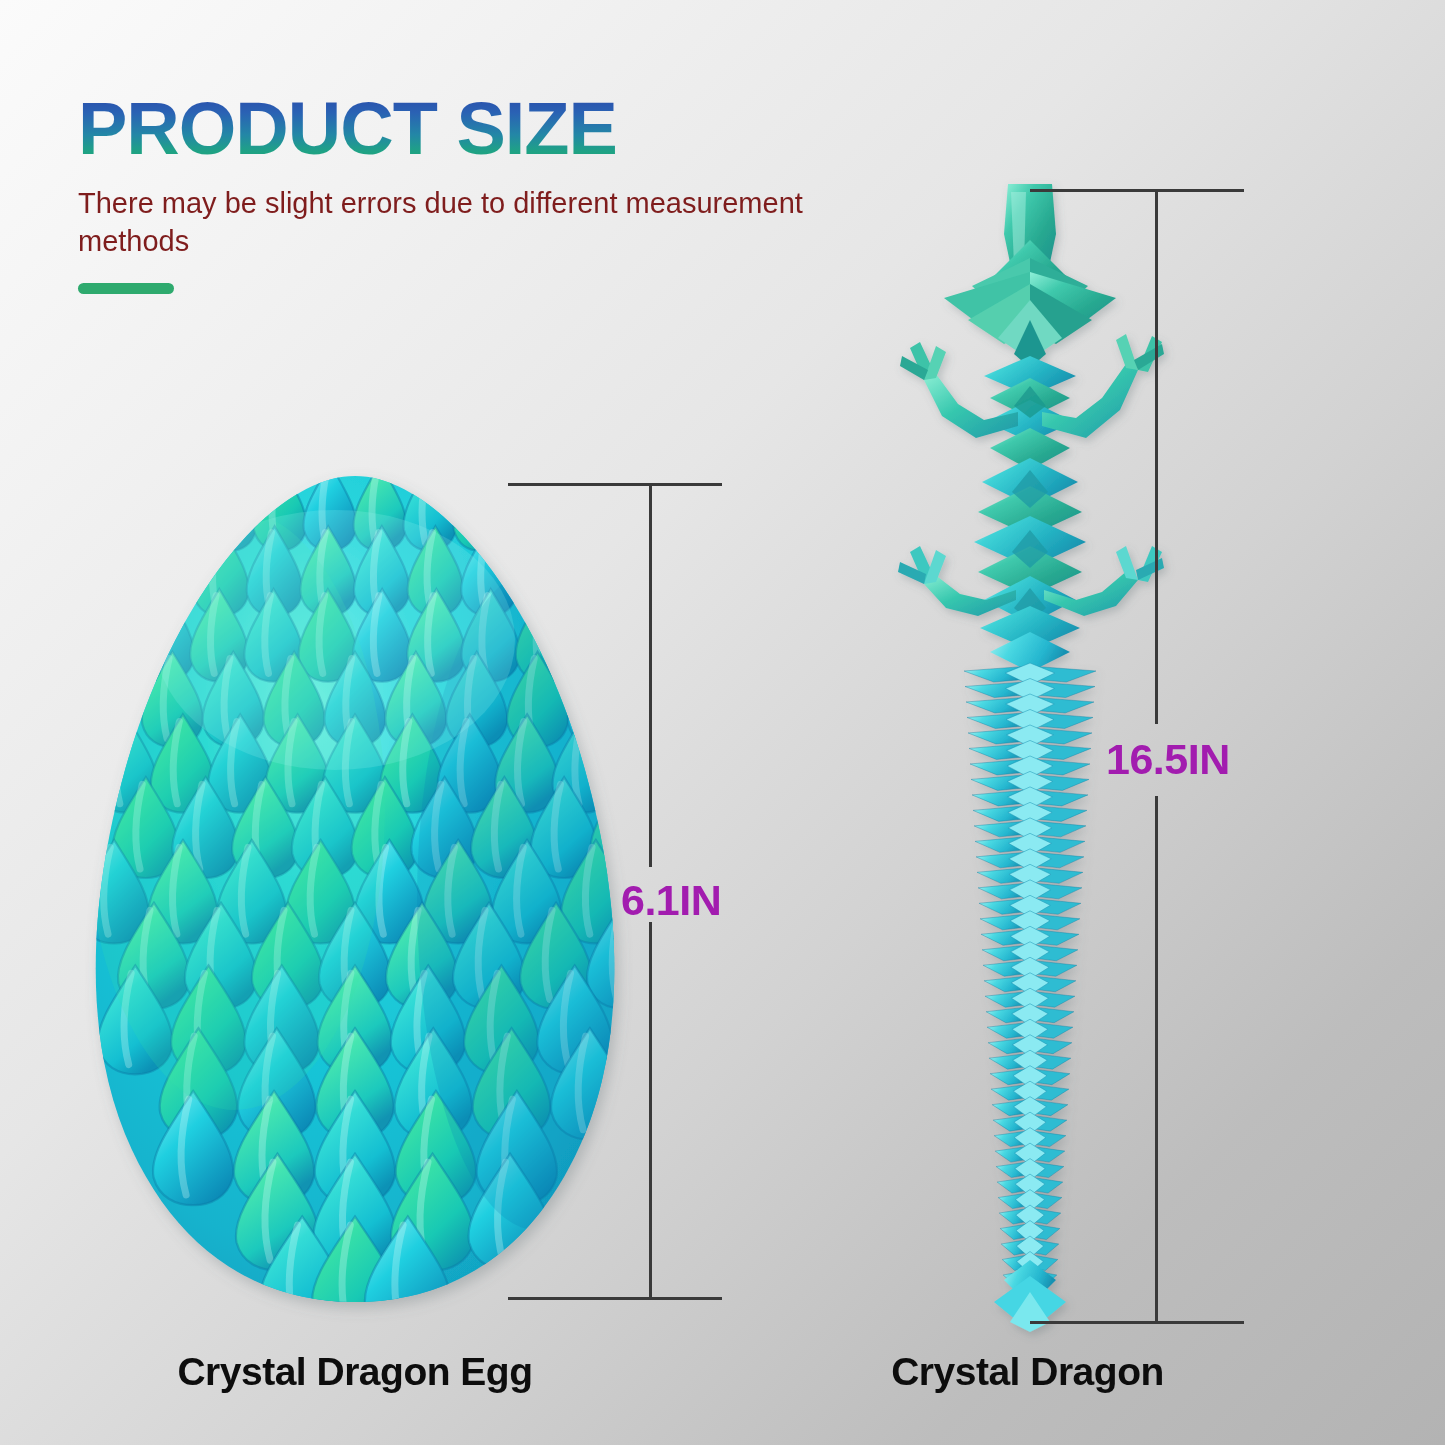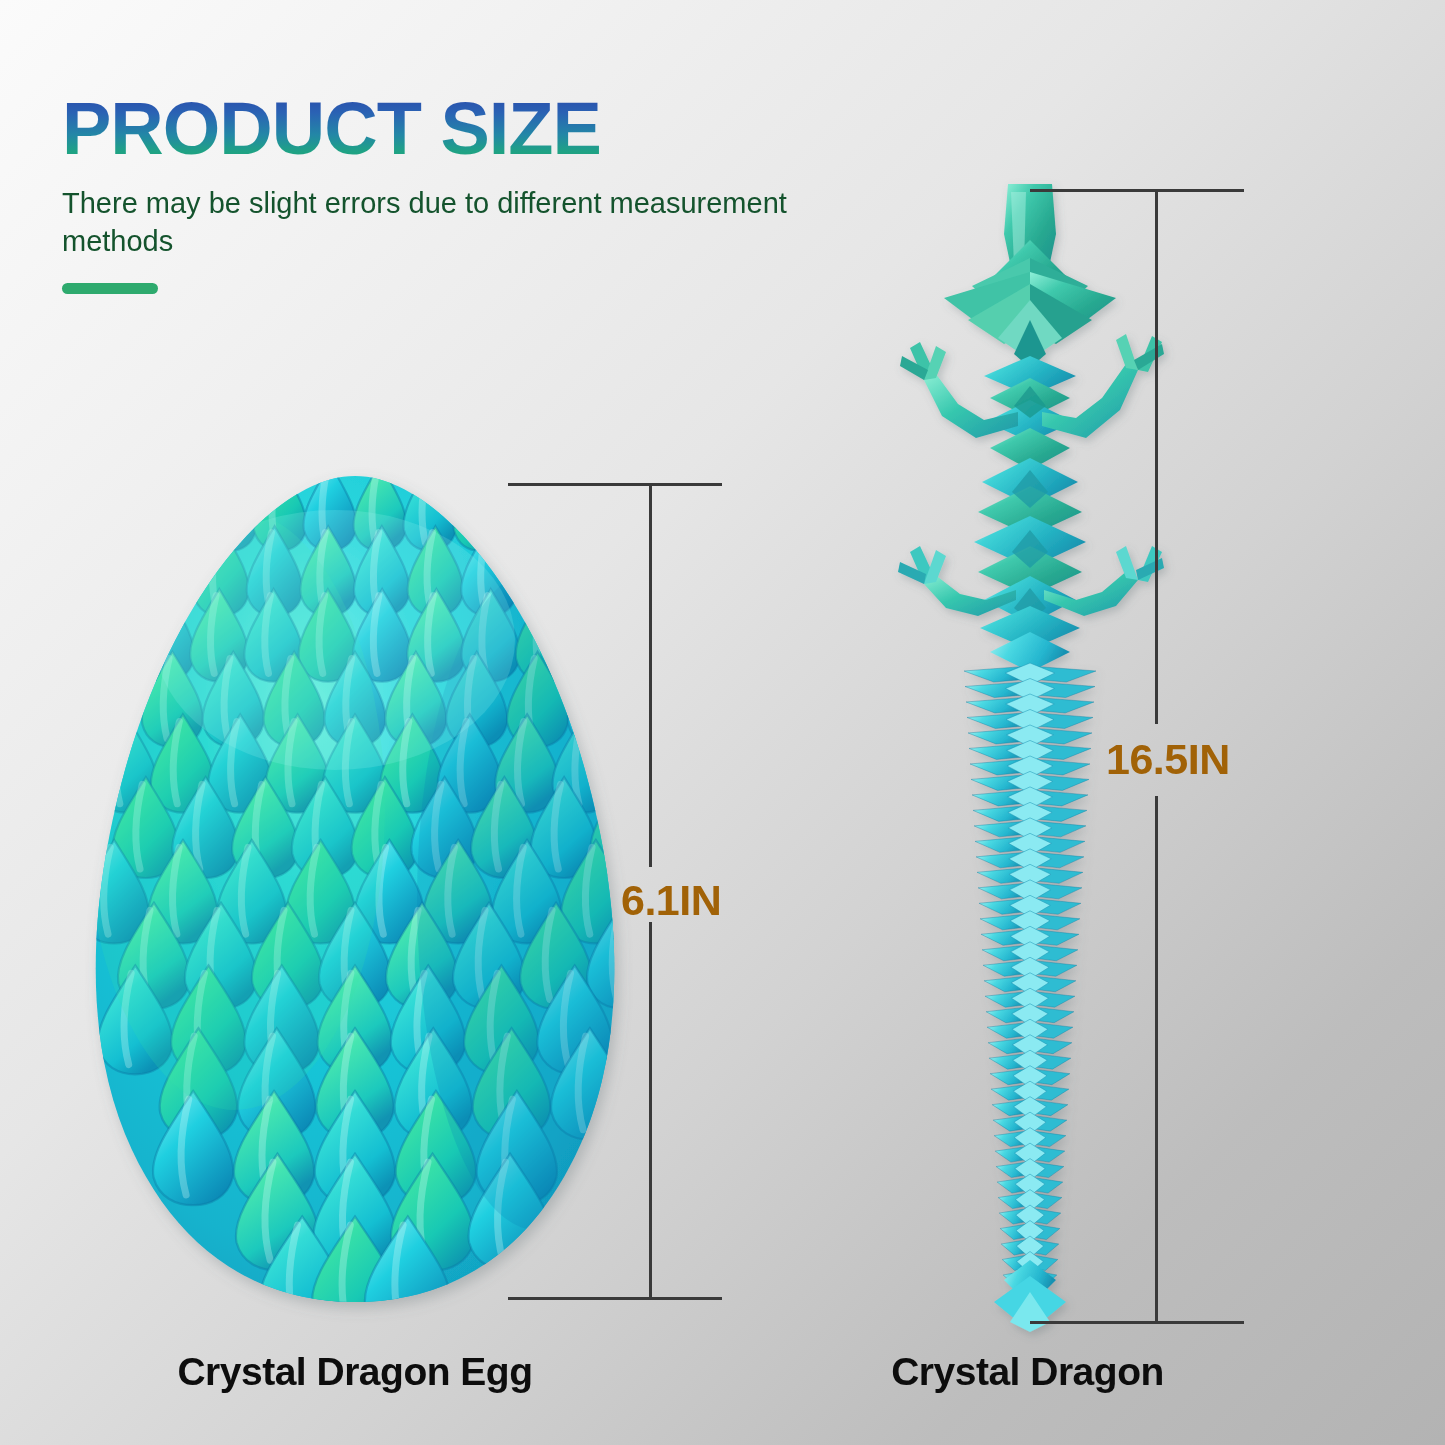--- a/index.html
+++ b/index.html
@@ -5,43 +5,43 @@
   html,body{margin:0;padding:0;}
   body{
     width:1445px;height:1445px;overflow:hidden;
     font-family:"Liberation Sans",sans-serif;
     background:linear-gradient(135deg,#fbfbfb 0%,#f2f2f2 18%,#e6e6e6 40%,#d2d2d2 62%,#bdbdbd 82%,#b3b3b3 100%);
     position:relative;
   }
   #stage{position:absolute;inset:0;}
 
   
-  .header{position:absolute;left:62px;top:92px;width:900px;}
+  .header{position:absolute;left:78px;top:92px;width:900px;}
   .title{
     font-size:74px;font-weight:700;letter-spacing:-1px;line-height:1.0;
     margin:0;
     background:linear-gradient(180deg,#2a49a8 0%,#2a62b4 28%,#2387a6 58%,#1fa285 80%,#1ea377 100%);
     -webkit-background-clip:text;background-clip:text;
     color:transparent;-webkit-text-fill-color:transparent;
     font-family:"Liberation Sans",sans-serif;
   }
   .subtitle{
-    margin:18px 0 0 0;font-size:29px;line-height:1.32;color:#14532d;
+    margin:18px 0 0 0;font-size:29px;line-height:1.32;color:#7f1d1d;
     font-weight:400;max-width:790px;
   }
   .accent-bar{
     margin-top:22px;width:96px;height:11px;border-radius:6px;background:#2eaa6e;
   }
 
   
   .dim{position:absolute;}
   .dim .cap{position:absolute;height:3px;background:#3a3a3a;}
   .dim .stem{position:absolute;width:3px;background:#3a3a3a;}
   .dim-label{
-    position:absolute;font-size:43px;font-weight:700;color:#a16207;
+    position:absolute;font-size:43px;font-weight:700;color:#a21caf;
     letter-spacing:-0.5px;white-space:nowrap;
   }
 
   
   .caption{
     position:absolute;font-size:39px;font-weight:700;color:#0d0d0d;
     text-align:center;white-space:nowrap;letter-spacing:-0.5px;
   }
 
   

